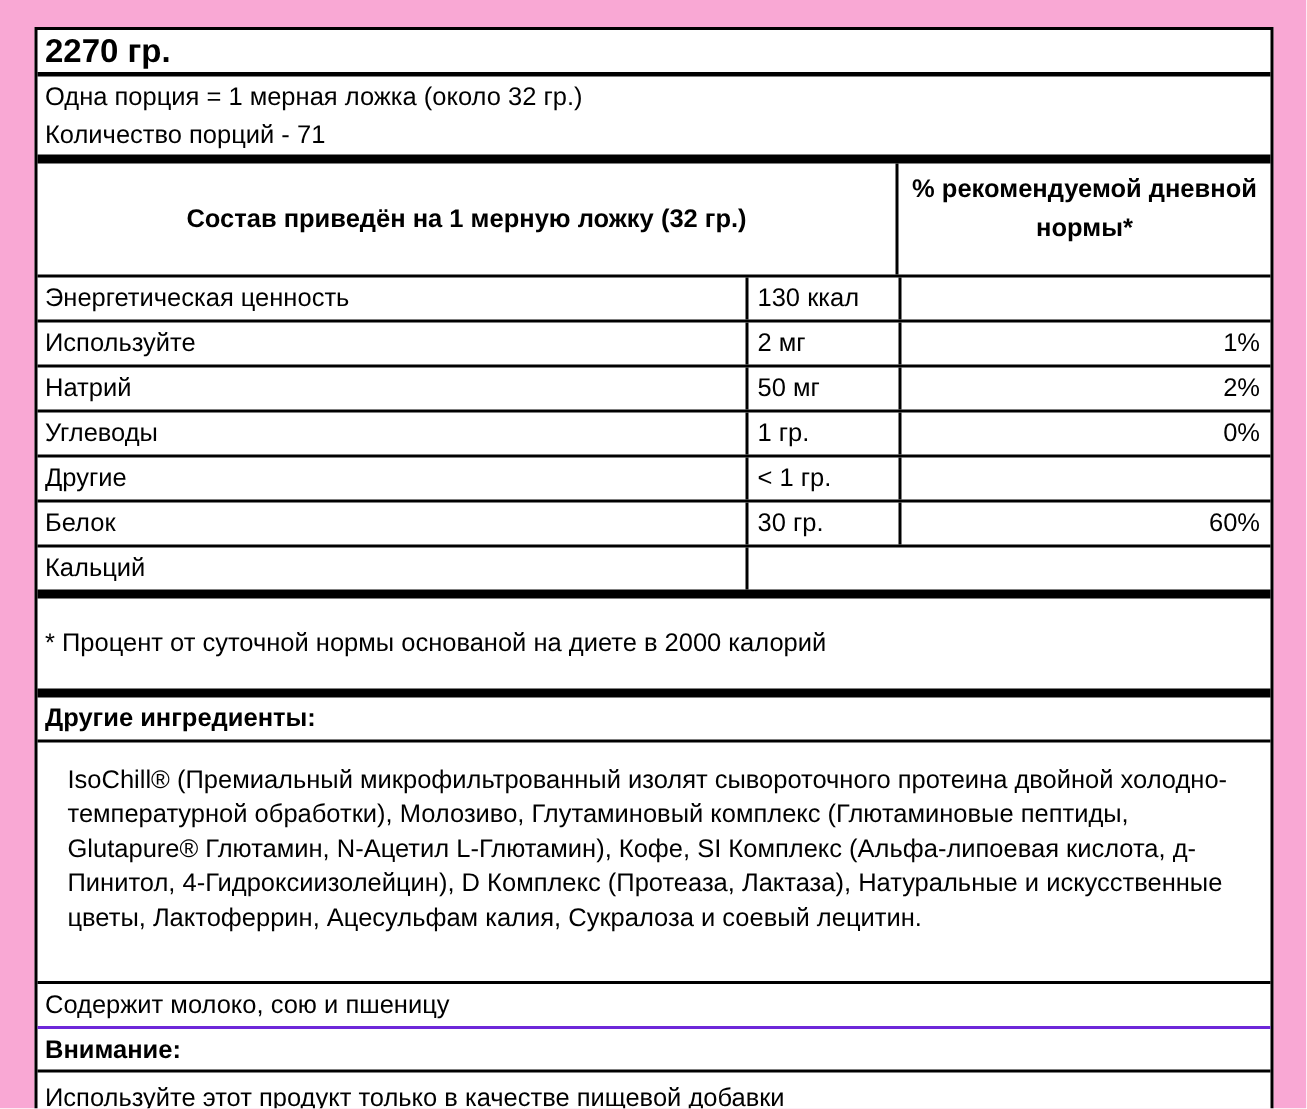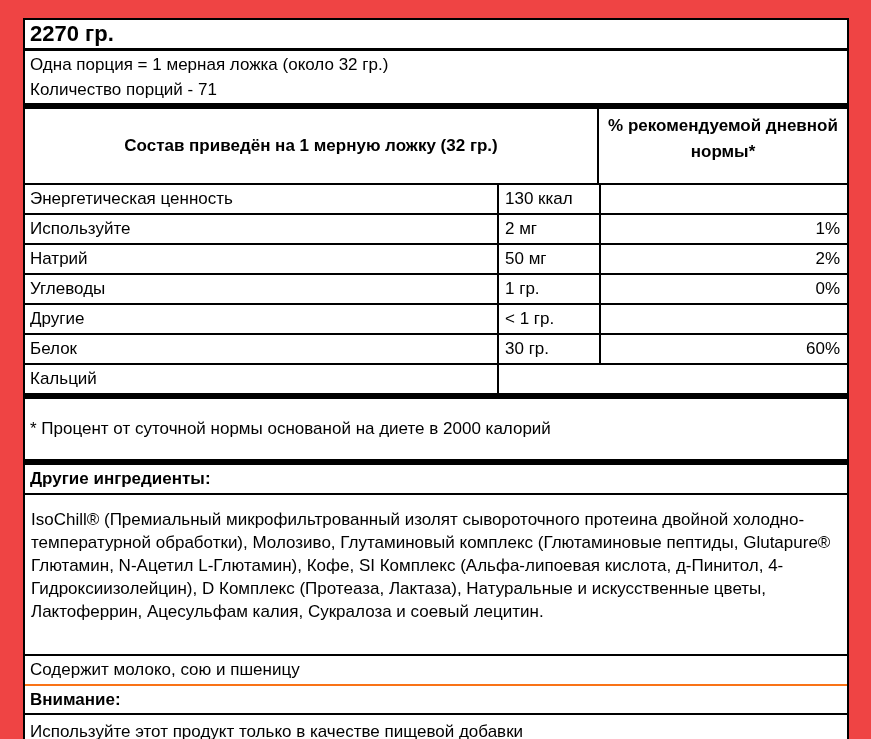--- a/index.html
+++ b/index.html
@@ -6,21 +6,21 @@
     margin: 0;
     padding: 0;
     background: #ffffff;
     font-family: "Liberation Sans", sans-serif;
     color: #000000;
   }
   .page {
     position: relative;
     width: 871px;
     height: 739px;
-    background: #ef4444;
+    background: #f9a8d4;
     overflow: hidden;
   }
   .label {
     position: absolute;
     left: 23px;
     top: 18px;
     width: 826px;
     border: 2px solid #000;
     box-sizing: border-box;
     background: #fff;
@@ -89,31 +89,31 @@
   .bold-box {
     font-size: 17px;
     font-weight: bold;
     line-height: 26px;
     padding: 1px 5px;
   }
   .para-box {
     border-top: 2px solid #000;
     font-size: 17px;
     line-height: 23px;
-    padding: 13px 7px 14px 6px;
+    padding: 13px 7px 14px 20px;
   }
   .allergen-box {
     border-top: 2px solid #000;
     font-size: 17px;
     line-height: 26px;
     padding: 1px 5px;
     margin-top: 17px;
   }
   .warning-title-box {
-    border-top: 2px solid #f97316;
+    border-top: 2px solid #6d28d9;
     font-size: 17px;
     font-weight: bold;
     line-height: 25px;
     padding: 1px 5px;
   }
   .warning-box {
     border-top: 2px solid #000;
     font-size: 17px;
     line-height: 30px;
     padding: 2px 5px 4px 5px;

